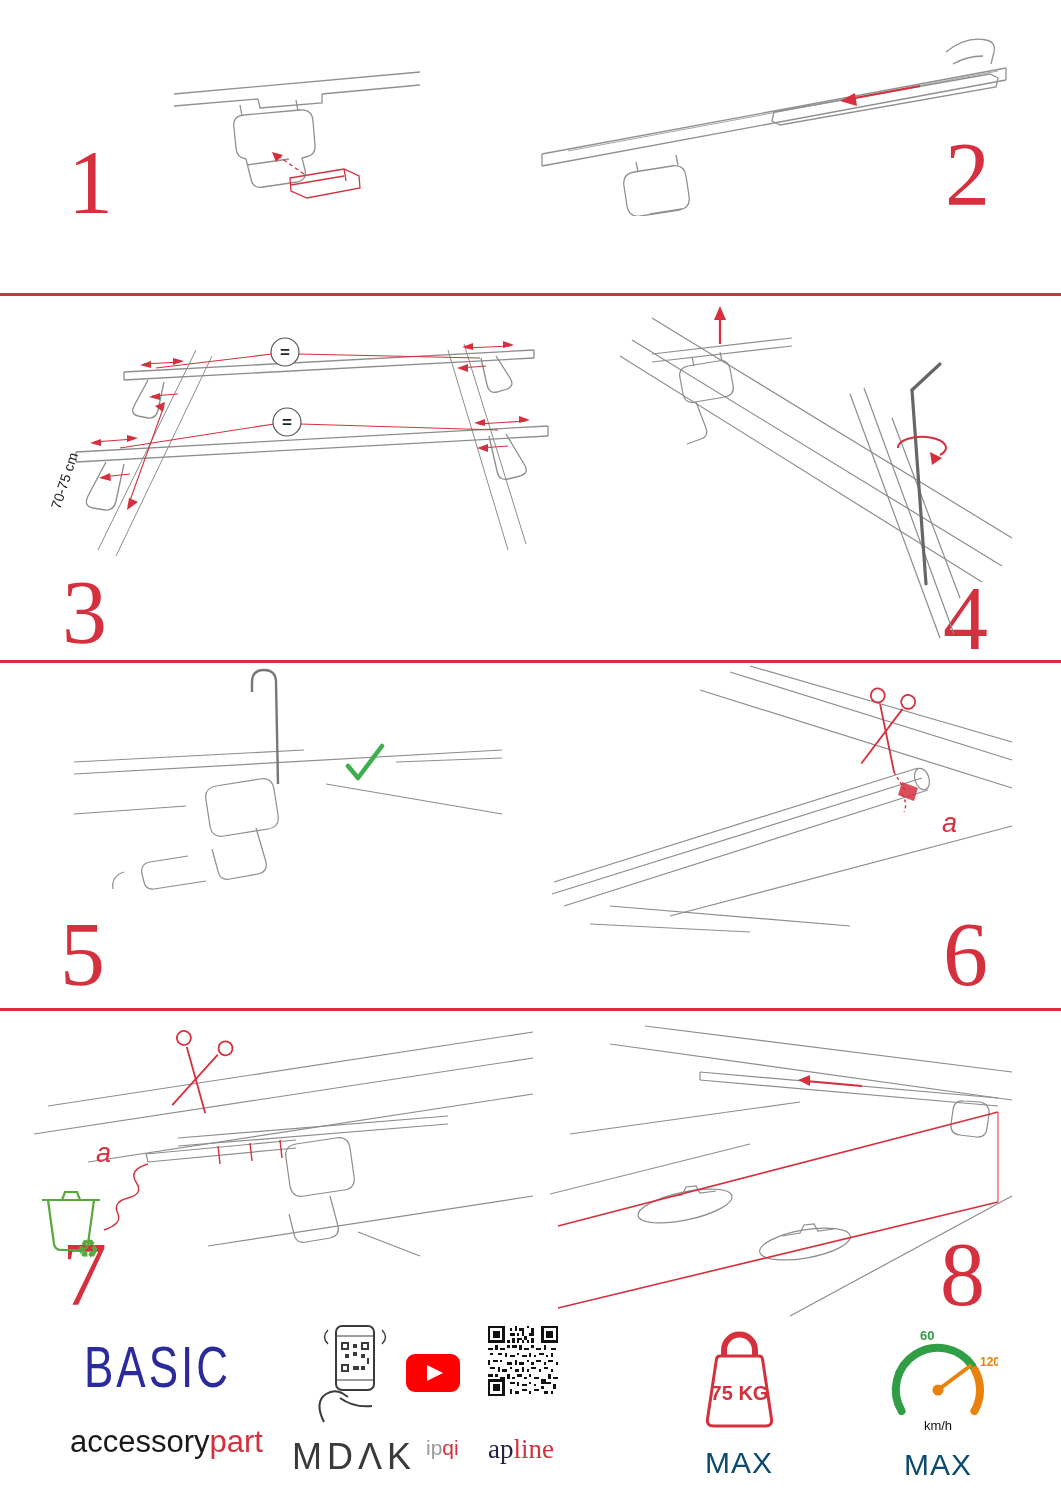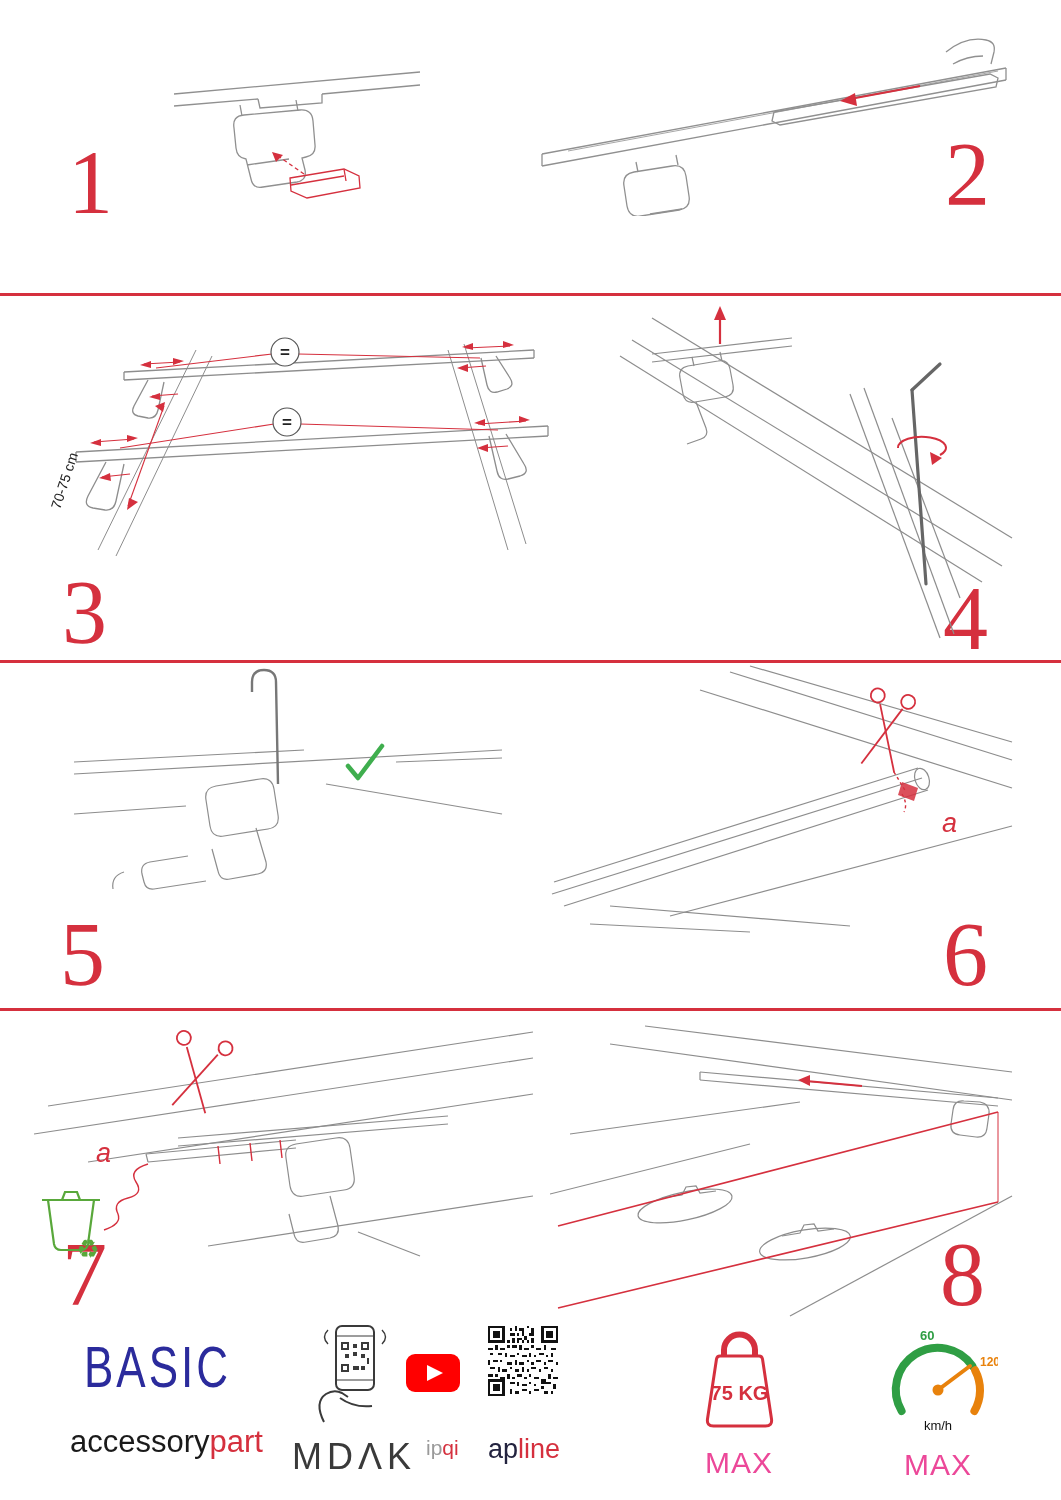--- a/index.html
+++ b/index.html
@@ -13,23 +13,23 @@
     font-size:90px; line-height:1; color:#d5303e;
   }
   .brand-title {
     position:absolute; font-size:44px; letter-spacing:3px; color:#2b2b9c;
     transform:scaleY(1.32); transform-origin:top left; font-weight:normal;
   }
   .brand-sub { position:absolute; font-size:31px; font-weight:normal; color:#1a1a1a;text-align:right; }
   .accent { color:#d5303e; }
   .logo-mdak { position:absolute; font-size:36px; letter-spacing:5px; color:#3a3a3a; }
   .logo-ipqi { position:absolute; font-size:21px; color:#9a9a9a;margin-left:20px; }
-  .logo-apline { position:absolute; font-size:27px; color:#23233f; }
+  .logo-apline { position:absolute; font-size:27px; color:#23233f;font-family:Liberation Serif, serif; }
   .footer-block { position:absolute; display:flex; flex-direction:column; align-items:center; }
-  .max-label { font-size:30px; color:#ec4899; letter-spacing:1px; margin-top:12px; text-align:left; }
+  .max-label { font-size:30px; color:#0c4a6e; letter-spacing:1px; margin-top:12px; text-align:left; }
   svg text { font-family:"Liberation Sans", sans-serif; }
 </style>
 </head>
 <body>
 
 <div class="page">
 
   <div class="divider" style="top:293px"></div>
   <div class="divider" style="top:660px"></div>
   <div class="divider" style="top:1008px"></div>

